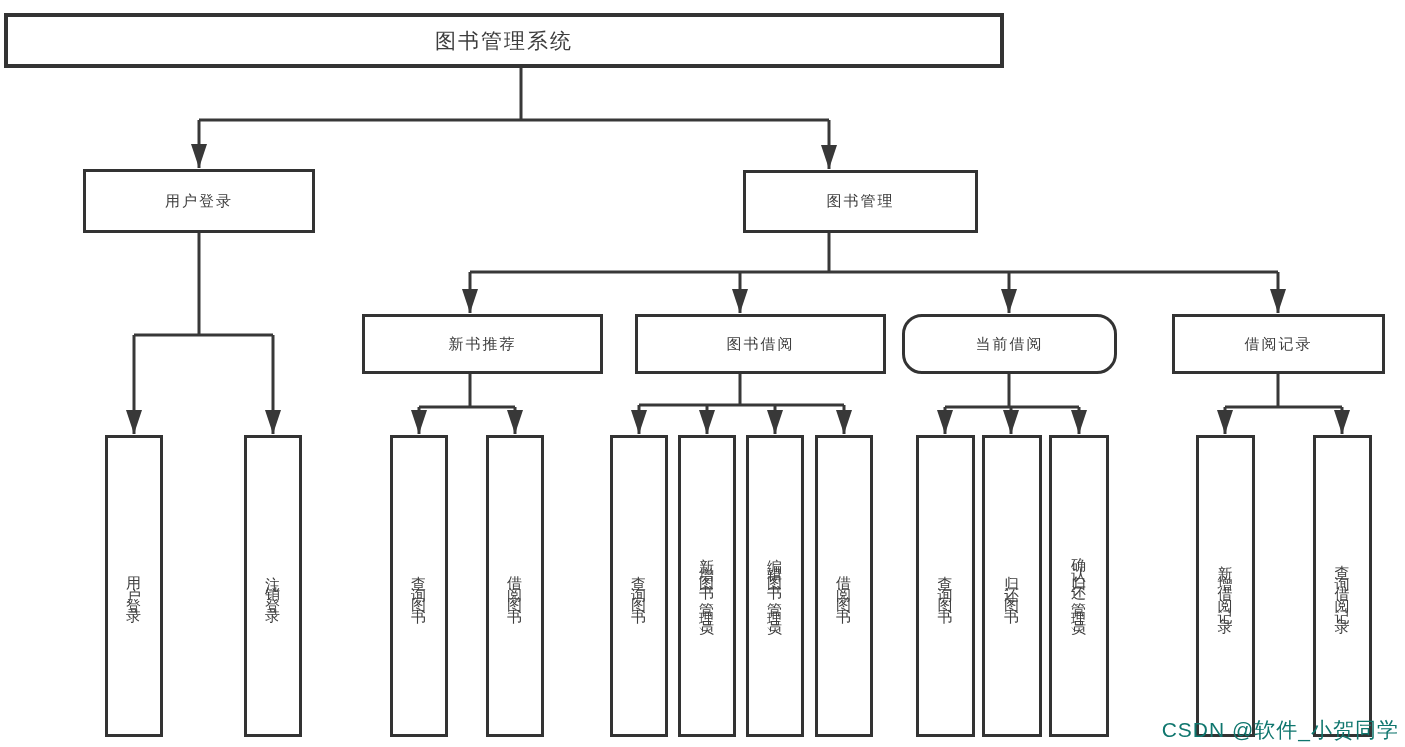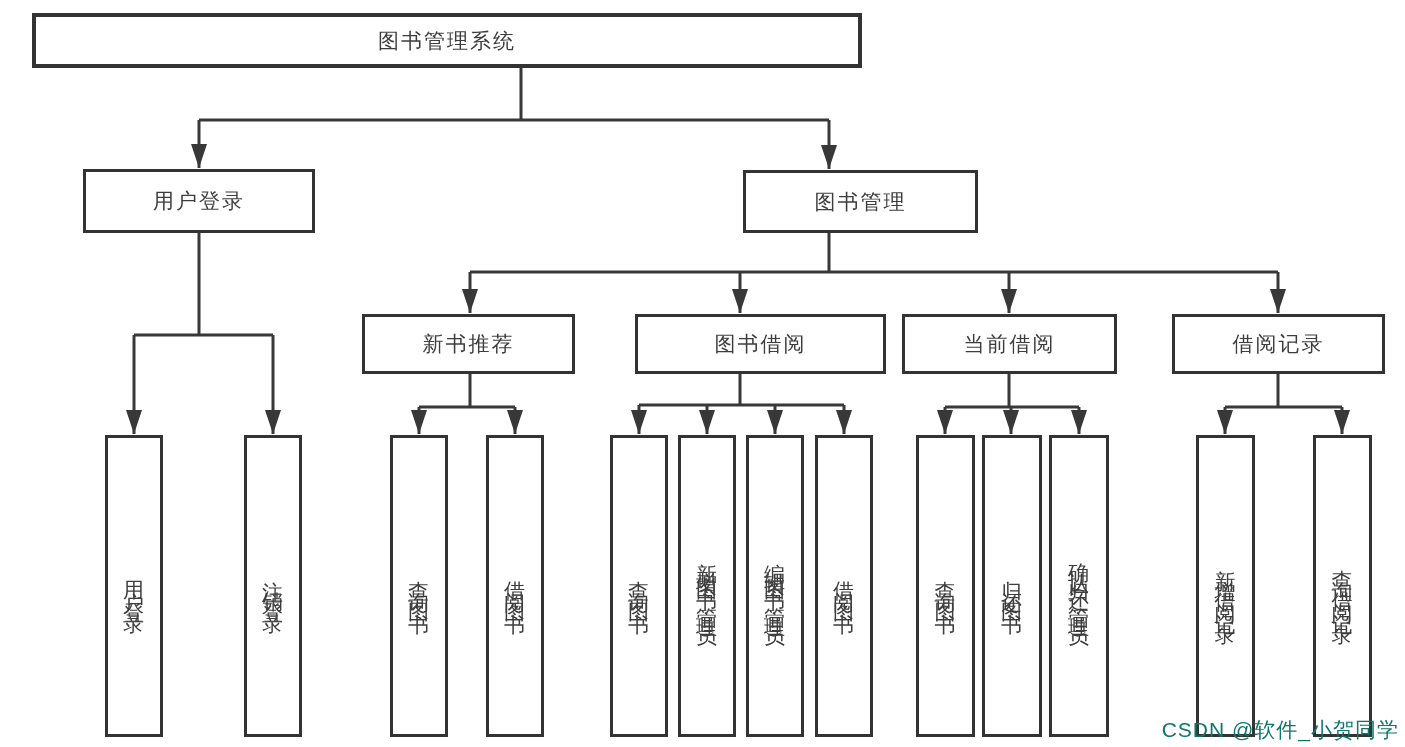--- a/index.html
+++ b/index.html
@@ -23,21 +23,21 @@
   }
   .box {
     position: absolute;
     box-sizing: border-box;
     border: 3px solid #333333;
     background: #ffffff;
     display: flex;
     align-items: center;
     justify-content: center;
     color: #3d3d3d;
-    font-size: 21px;
+    font-size: 15px;
     letter-spacing: 2px;
     z-index: 2;
   }
   .box.root { border-width: 4px; font-size: 21px; }
   .vbox span {
     writing-mode: vertical-rl;
     text-orientation: mixed;
     letter-spacing: 11px;
     line-height: 1;
     white-space: nowrap;
@@ -109,38 +109,38 @@
       </g>
 
       <g>
         <path d="M1278 374 V407 M1225 407 H1342"></path>
         <line x1="1225" y1="407" x2="1225" y2="434" marker-end="url(#arw)"></line>
         <line x1="1342" y1="407" x2="1342" y2="434" marker-end="url(#arw)"></line>
       </g>
     </g>
   </svg>
 
-  <div class="box root" style="left:32px; top:13px; width:830px; height:55px;">
+  <div class="box root" style="left:4px; top:13px; width:1000px; height:55px;">
     <span>图书管理系统</span>
   </div>
 
   <div class="box" style="left:83px; top:169px; width:232px; height:64px;">
     <span>用户登录</span>
   </div>
   <div class="box" style="left:712px; top:170px; width:235px; height:63px;margin-left:31px;">
     <span>图书管理</span>
   </div>
 
-  <div class="box" style="left:362px; top:314px; width:213px; height:60px;">
+  <div class="box" style="left:362px; top:314px; width:241px; height:60px;">
     <span>新书推荐</span>
   </div>
   <div class="box" style="left:635px; top:314px; width:251px; height:60px;">
     <span>图书借阅</span>
   </div>
-  <div class="box" style="left:902px; top:314px; width:215px; height:60px;">
+  <div class="box" style="left:902px; top:314px; width:215px; height:60px;border-radius:20px;">
     <span>当前借阅</span>
   </div>
   <div class="box" style="left:1172px; top:314px; width:213px; height:60px;align-items:center;">
     <span>借阅记录</span>
   </div>
 
   <div class="box vbox" style="left:105px; top:435px; width:58px; height:302px;">
     <span>用户登录</span>
   </div>
   <div class="box vbox" style="left:244px; top:435px; width:58px; height:302px;">

